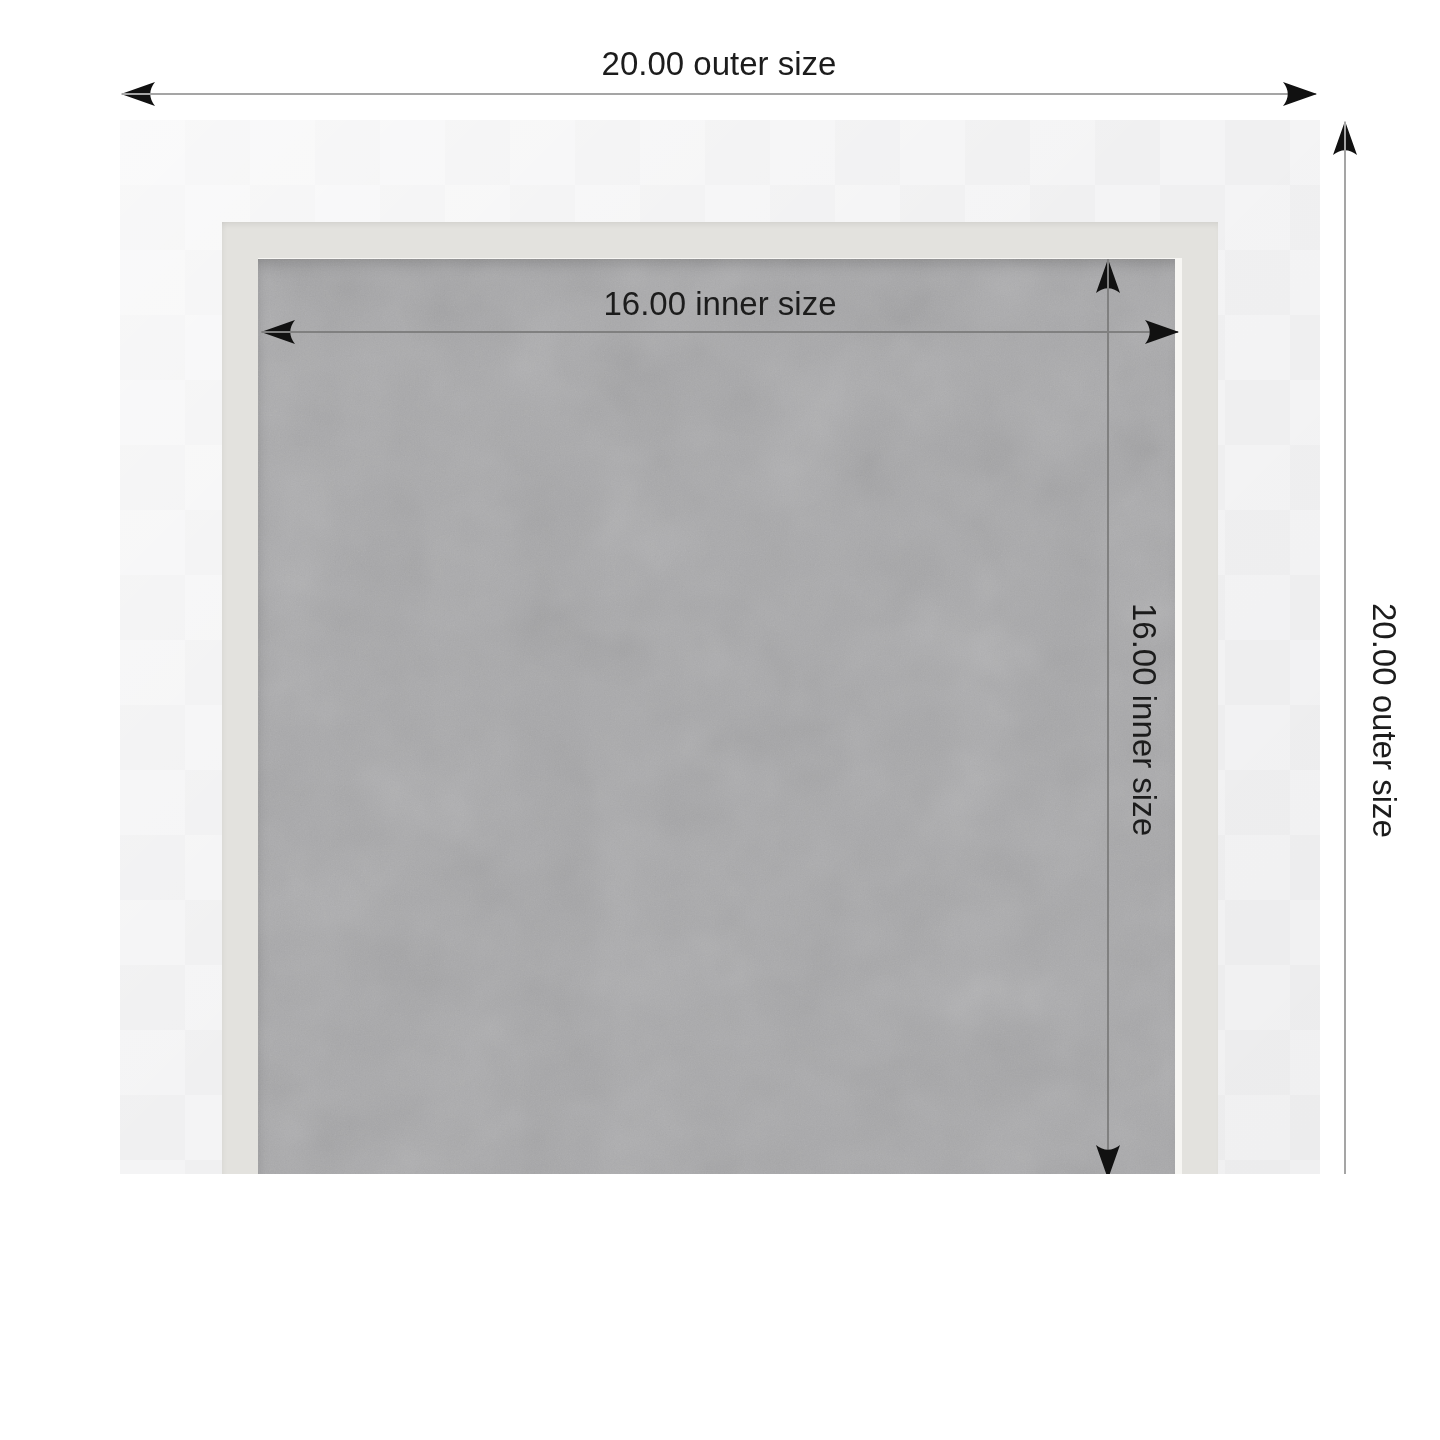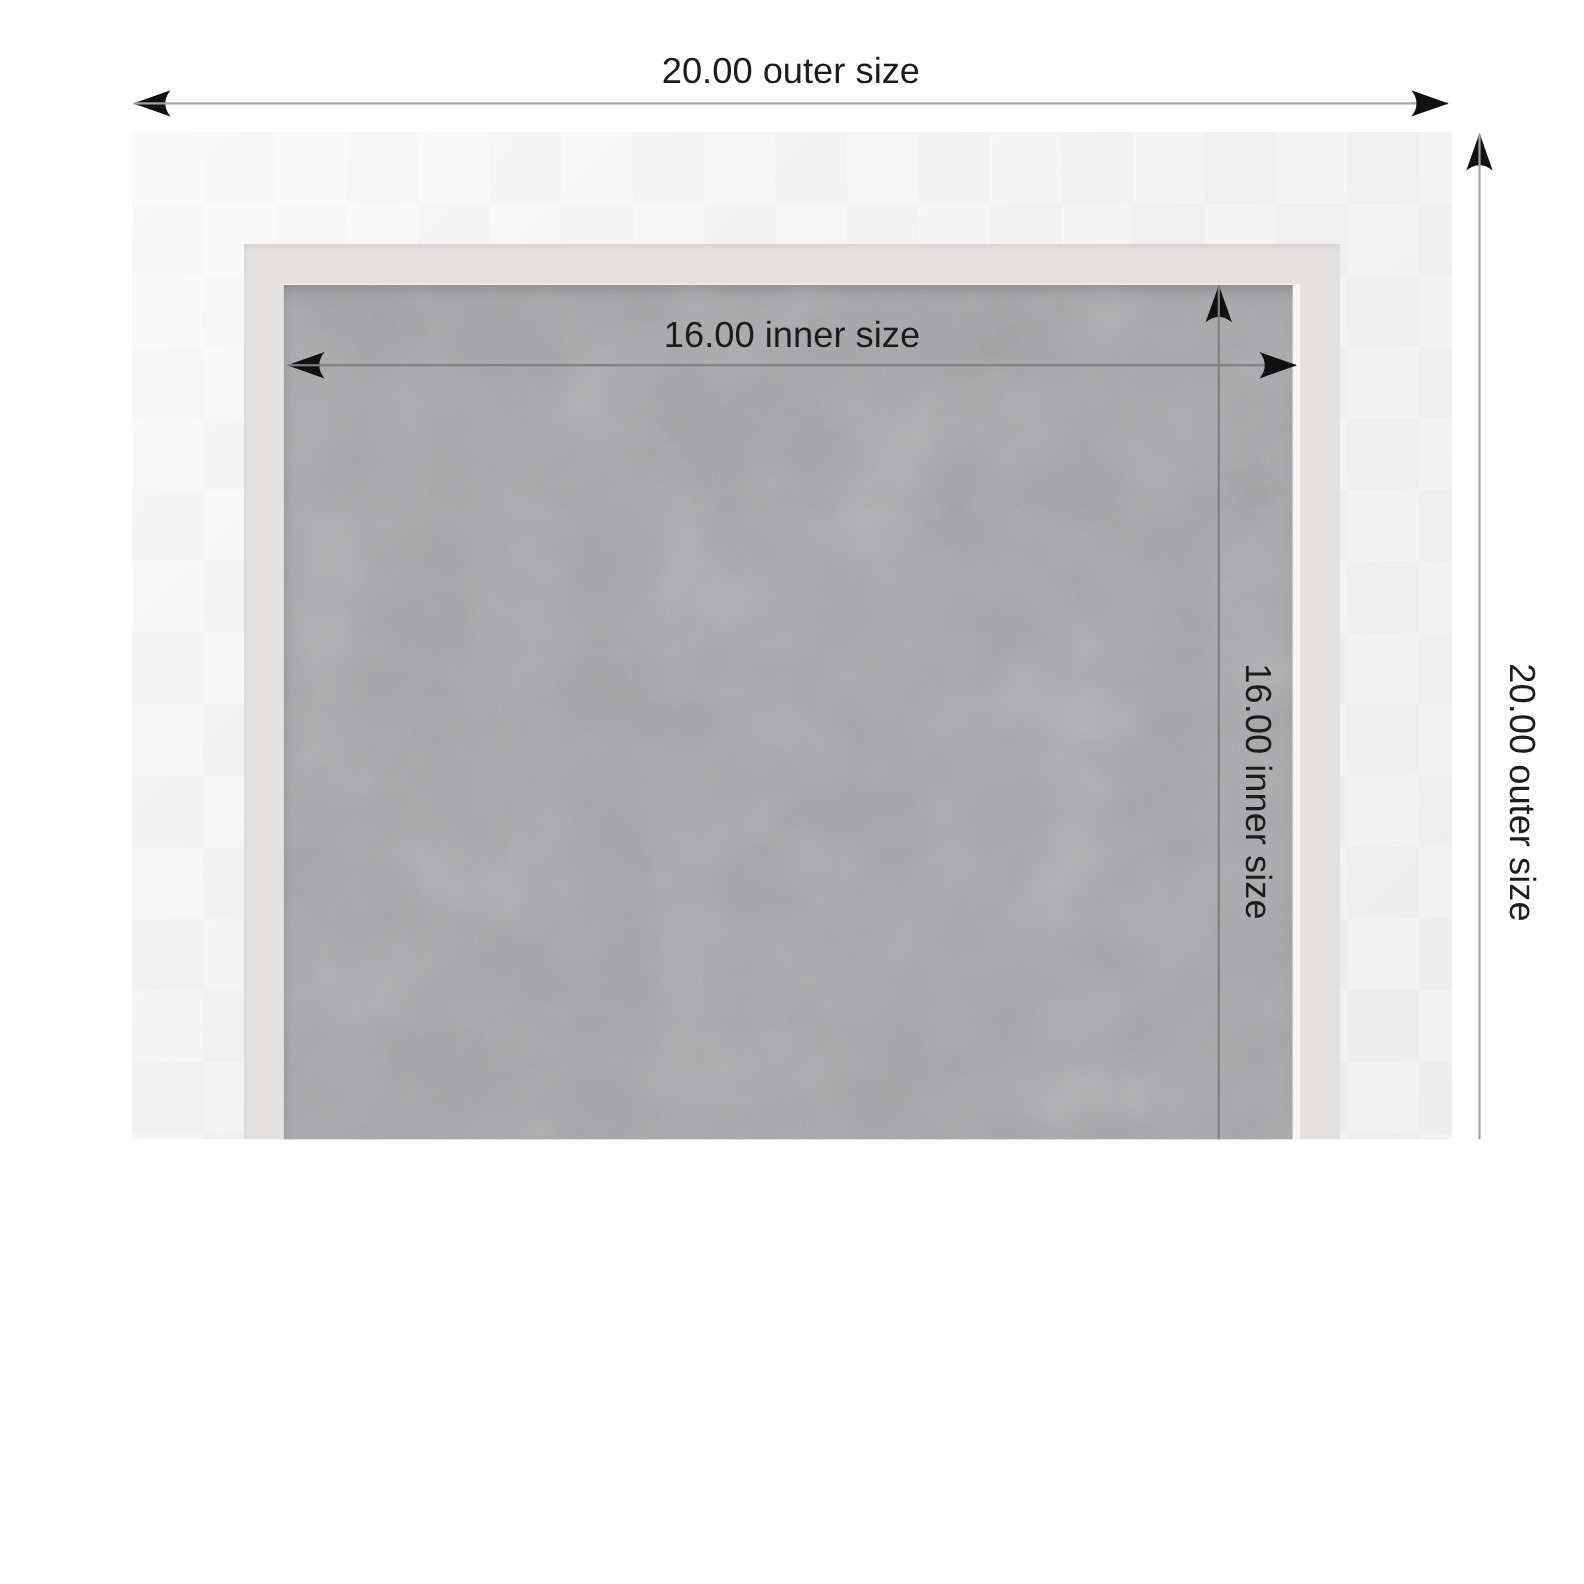--- a/index.html
+++ b/index.html
@@ -1,18 +1,18 @@
 <!DOCTYPE html>
 <html style="--page-bg: #ffffff; --frame-face: #f4f4f5; --frame-bevel: #e3e2de; --felt-liner: #f7f6f3; --felt-gray: #a8a8aa; --dim-line: #a5a5a5; --dim-line-inner: #808080; --arrow-black: #111111; --label-text: #1c1c1c;"><head>
 <meta charset="utf-8">
 <style>
   html, body { margin:0; padding:0; background:#ffffff; }
   .canvas {
     position:relative;
-    width:1440px; height:1036px;
+    width:1440px; height:1174px;
     margin:0 auto;
     background:var(--page-bg, #ffffff);
     overflow:hidden;
     font-family:"Liberation Sans", sans-serif;
   }
 
   
   .frame-outer {
     position:absolute; left:120px; top:120px; width:1200px; height:1200px;
     background:

